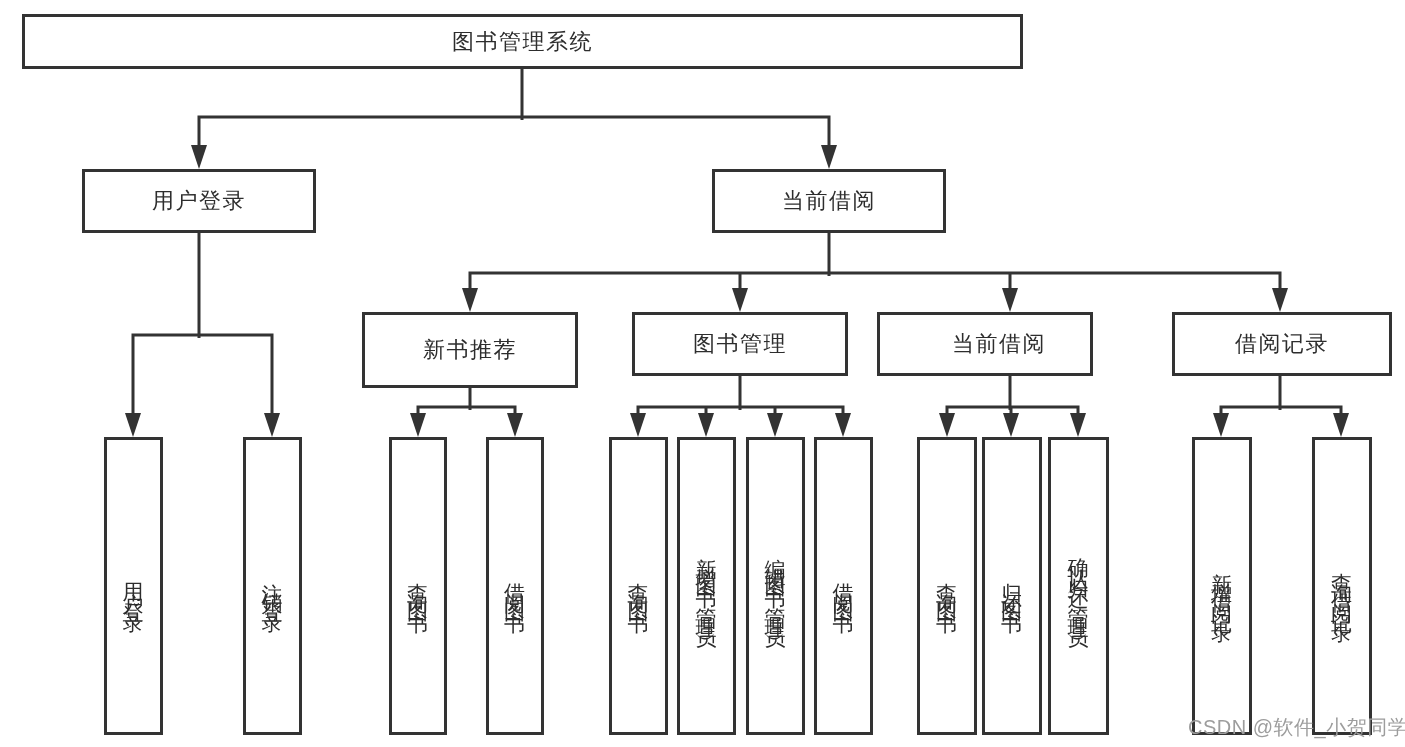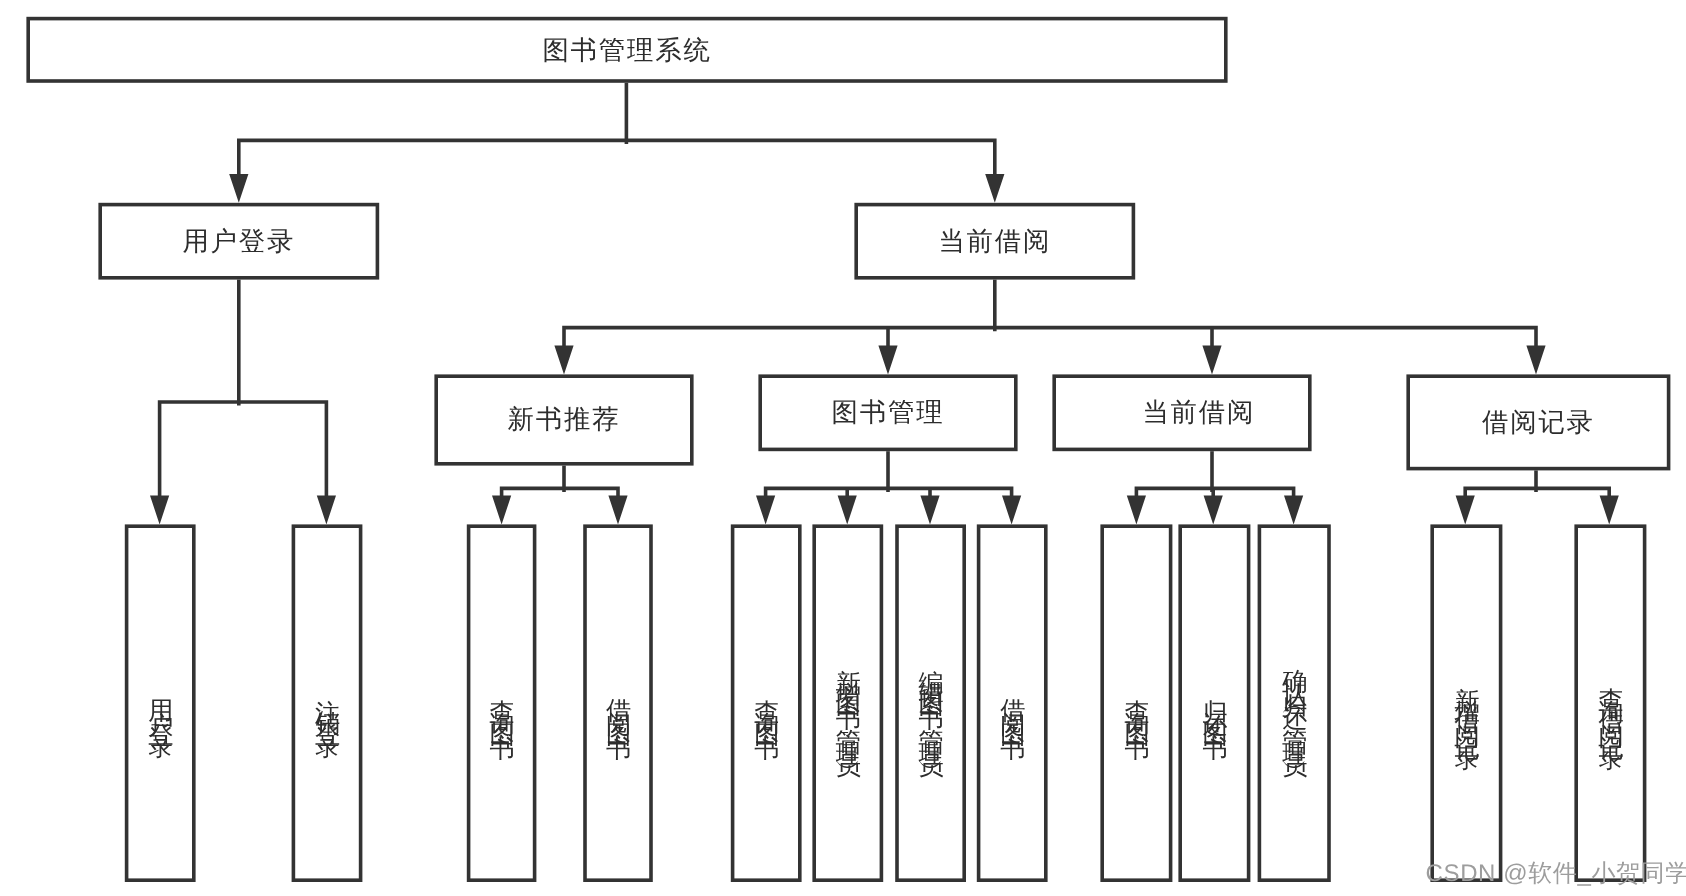--- a/index.html
+++ b/index.html
@@ -131,21 +131,21 @@
 
   <div class="node" style="left:362px; top:312px; width:216px; height:76px;">
     <span class="h-label">新书推荐</span>
   </div>
   <div class="node" style="left:632px; top:312px; width:216px; height:64px;">
     <span class="h-label">图书管理</span>
   </div>
   <div class="node" style="left:877px; top:312px; width:216px; height:64px;padding-left:28px;">
     <span class="h-label">当前借阅</span>
   </div>
-  <div class="node" style="left:1172px; top:312px; width:220px; height:80px;">
+  <div class="node" style="left:1172px; top:312px; width:220px; height:64px;">
     <span class="h-label">借阅记录</span>
   </div>
 
   <div class="node leaf" style="left:104px; top:437px; width:59px; height:298px;">
     <span class="v-label">用户登录</span>
   </div>
   <div class="node leaf" style="left:243px; top:437px; width:59px; height:298px;">
     <span class="v-label">注销登录</span>
   </div>
 

